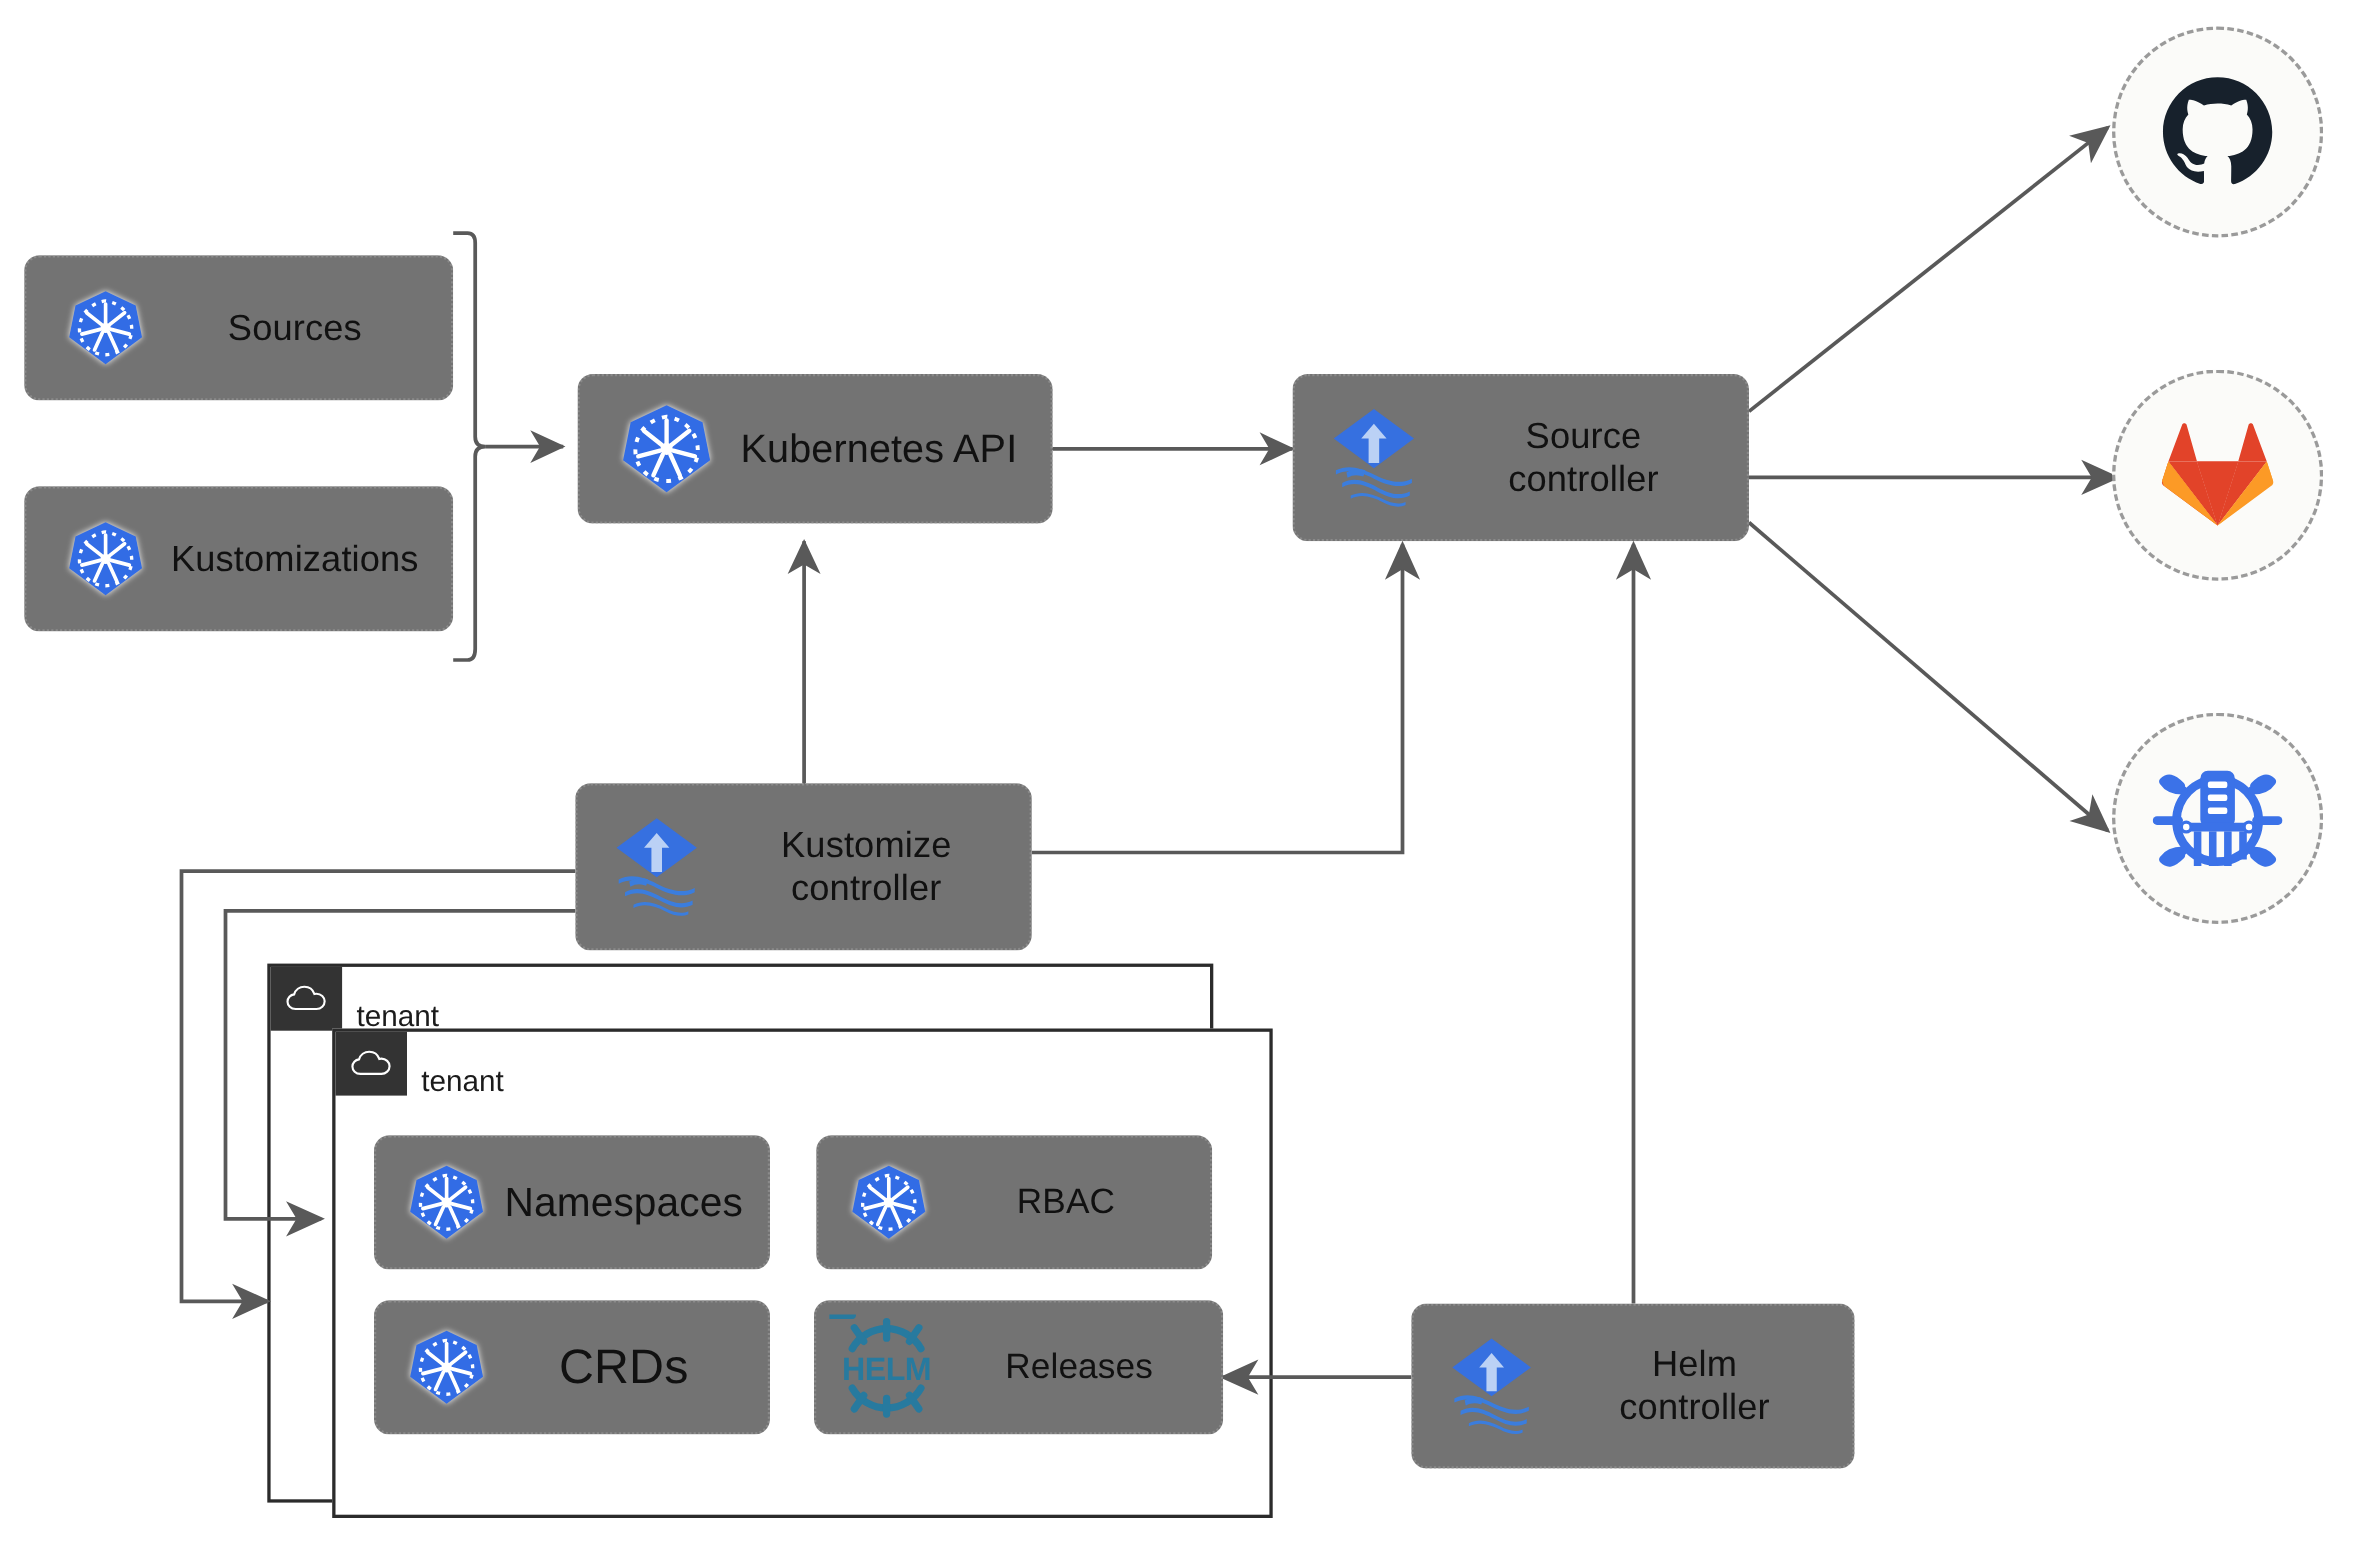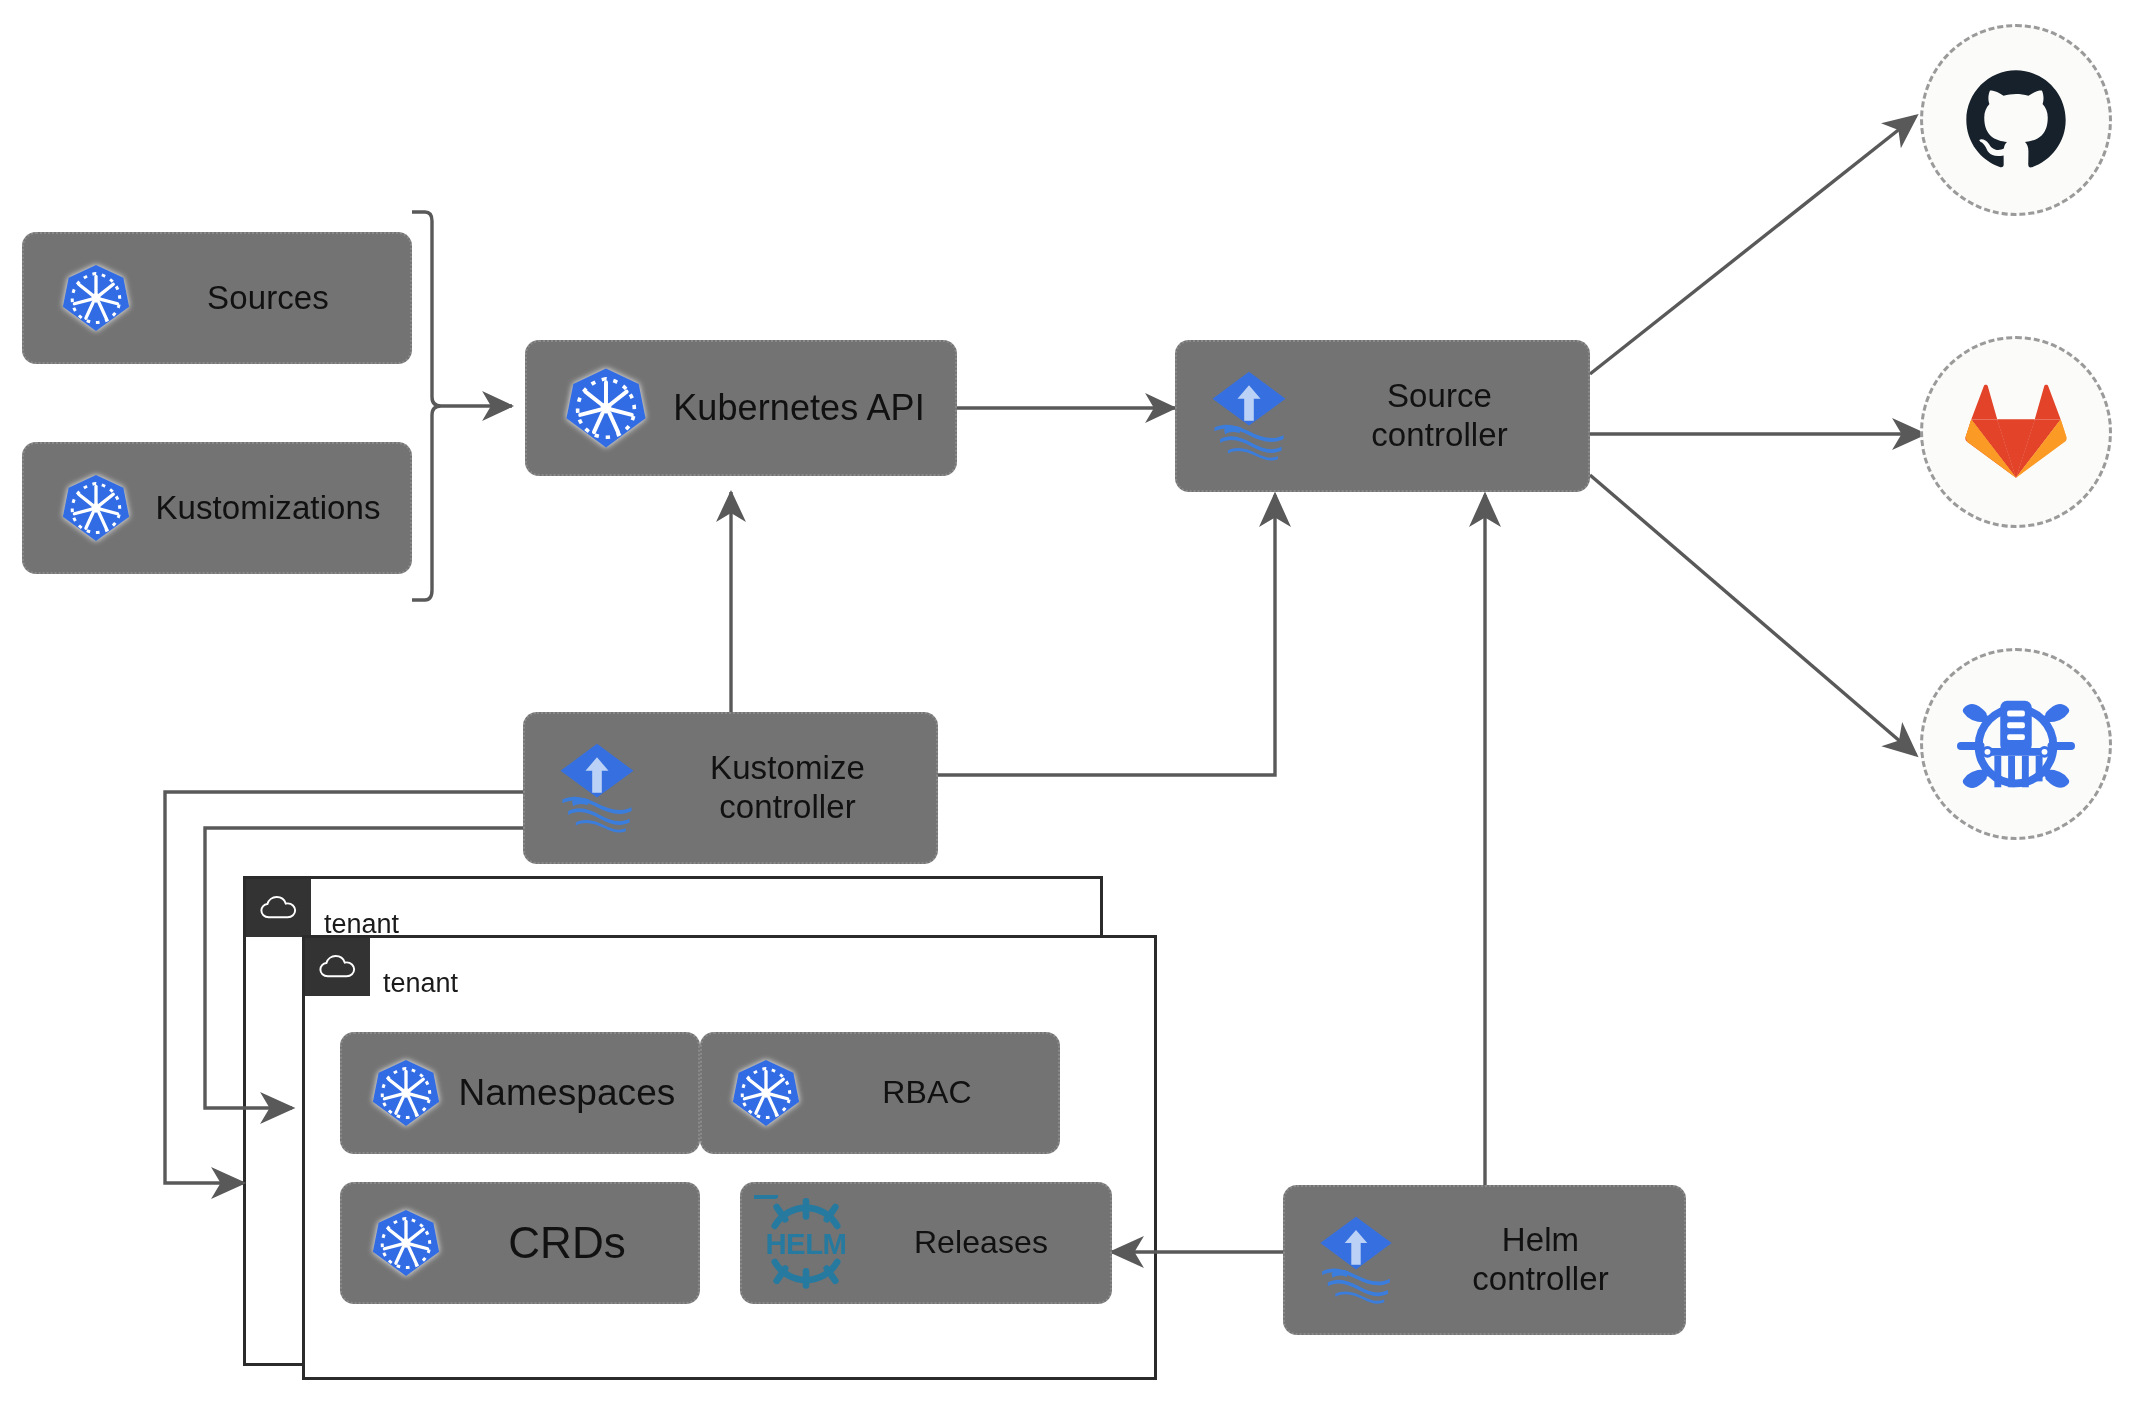--- a/index.html
+++ b/index.html
@@ -250,21 +250,21 @@
           <line x1="46" y1="56" x2="36" y2="78"></line>
             <line x1="43" y1="52" x2="20" y2="58"></line>
           <line x1="45" y1="46" x2="26" y2="31"></line>
         </g>
         <path d="M50,16 C30,19 17,34 17,52 C17,70 32,84 50,84 C68,84 83,70 83,52 C83,34 70,19 50,16 Z" fill="none" stroke="#fff" stroke-width="4.2" stroke-dasharray="5 8"></path>
       </svg>
     </span>
     <span class="lbl" style="font-size:37px;">Namespaces</span>
   </div>
 
-  <div class="node" style="left:700px;top:1032px;width:360px;height:122px;">
+  <div class="node" style="left:742px;top:1032px;width:360px;height:122px;">
     <span class="ico" style="margin-left:28px;">
       <svg class="k8sglow" width="72" height="72" viewBox="0 0 100 100">
         <polygon points="50,4 88,22 96,62 50,96 4,62 12,22" fill="#326CE5"></polygon>
         <circle cx="50" cy="50" r="6.5" fill="#fff"></circle>
         <g stroke="#fff" stroke-width="4.6" stroke-linecap="round">
           <line x1="50" y1="44" x2="50" y2="20"></line>
             <line x1="55" y1="46" x2="74" y2="31"></line>
           <line x1="57" y1="52" x2="80" y2="58"></line>
             <line x1="54" y1="56" x2="64" y2="78"></line>
           <line x1="46" y1="56" x2="36" y2="78"></line>

